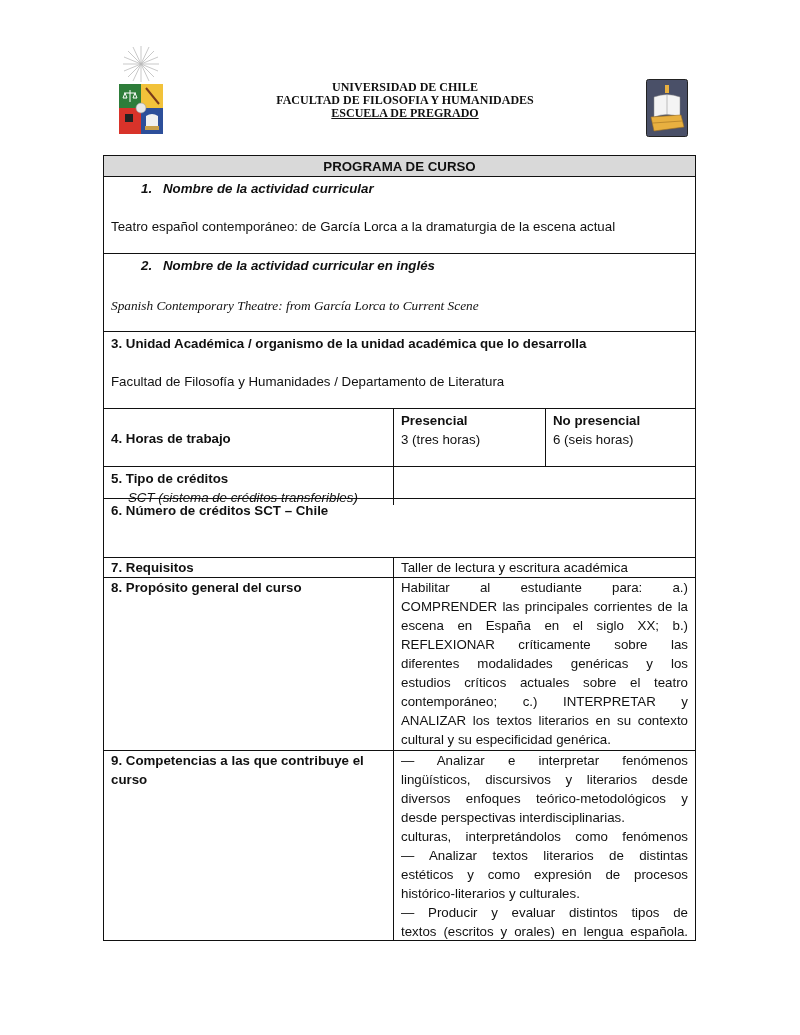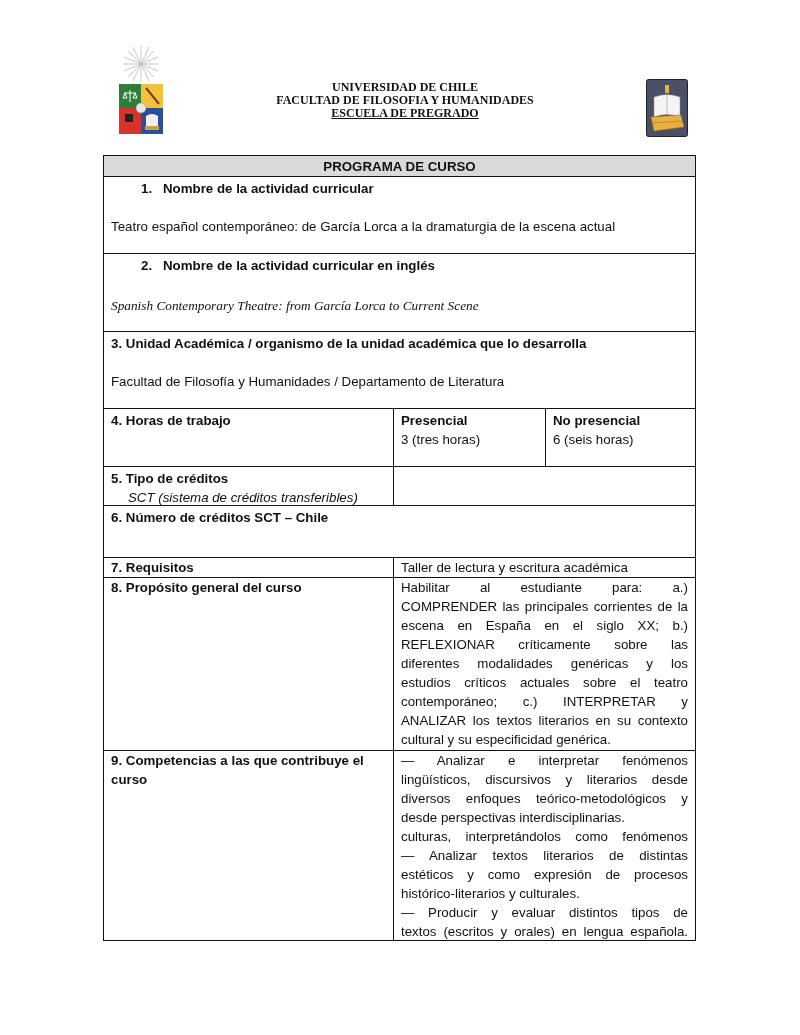--- a/index.html
+++ b/index.html
@@ -19,21 +19,21 @@
   .tbl { position:absolute; left:103px; top:155px; width:593px; height:786px;
          border:1.5px solid #111; box-sizing:border-box; }
   .row { position:absolute; left:0; width:100%; border-top:1.2px solid #111; box-sizing:border-box; }
   .row.first { border-top:none; }
   .cell { position:absolute; top:0; bottom:0; box-sizing:border-box; padding:2px 7px;
           font-size:13.3px; line-height:19px; }
   .vline { border-left:1.2px solid #111; }
   .title-row { background:#d9d9d9; text-align:center; font-weight:bold; font-size:13.5px; line-height:19px; }
   .b { font-weight:bold; }
   .i { font-style:italic; }
-  .num-indent { padding-left:30px; }
+  .num-indent { padding-left:30px;font-style:italic; }
   .num-indent .n { display:inline-block; width:22px; }
   .line { display:block; text-align:justify; text-align-last:justify; height:19px; white-space:nowrap; overflow:hidden; }
   .line.last { text-align-last:left; }
 </style>
 </head>
 <body>
 
 <div class="page">
 
   <svg class="logo-left" viewBox="0 0 48 92">
@@ -104,40 +104,40 @@
     </div>
 
     <div class="row" style="top:175px; height:77px;">
       <div class="cell" style="left:0; right:0;">
         <div class="b">3. Unidad Académica / organismo de la unidad académica que lo desarrolla</div>
         <div style="margin-top:19px;">Facultad de Filosofía y Humanidades / Departamento de Literatura</div>
       </div>
     </div>
 
     <div class="row" style="top:252px; height:58px;">
-      <div class="cell b" style="left:0; width:289px;">4. Horas de trabajo</div>
+      <div class="cell b" style="left:0; width:289px;margin-top:18px;">4. Horas de trabajo</div>
       <div class="cell vline" style="left:289px; width:152px;">
         <div class="b">Presencial</div>
         <div>3 (tres horas)</div>
       </div>
       <div class="cell vline" style="left:441px; right:0;">
         <div class="b">No presencial</div>
         <div>6 (seis horas)</div>
       </div>
     </div>
 
     <div class="row" style="top:310px; height:39px;">
       <div class="cell" style="left:0; width:289px;">
         <div class="b">5. Tipo de créditos</div>
         <div class="i" style="padding-left:17px;">SCT (sistema de créditos transferibles)</div>
       </div>
       <div class="cell vline" style="left:289px; right:0;"></div>
     </div>
 
-    <div class="row" style="top:349px; height:52px;text-decoration:underline;">
+    <div class="row" style="top:342px; height:52px;text-decoration:underline;">
       <div class="cell" style="left:0; right:0;">
         <div class="b">6. Número de créditos SCT – Chile</div>
       </div>
     </div>
 
     <div class="row" style="top:401px; height:20px;">
       <div class="cell b" style="left:0; width:289px; padding-top:0;">7. Requisitos</div>
       <div class="cell vline" style="left:289px; right:0; padding-top:0;">Taller de lectura y escritura académica</div>
     </div>
 

